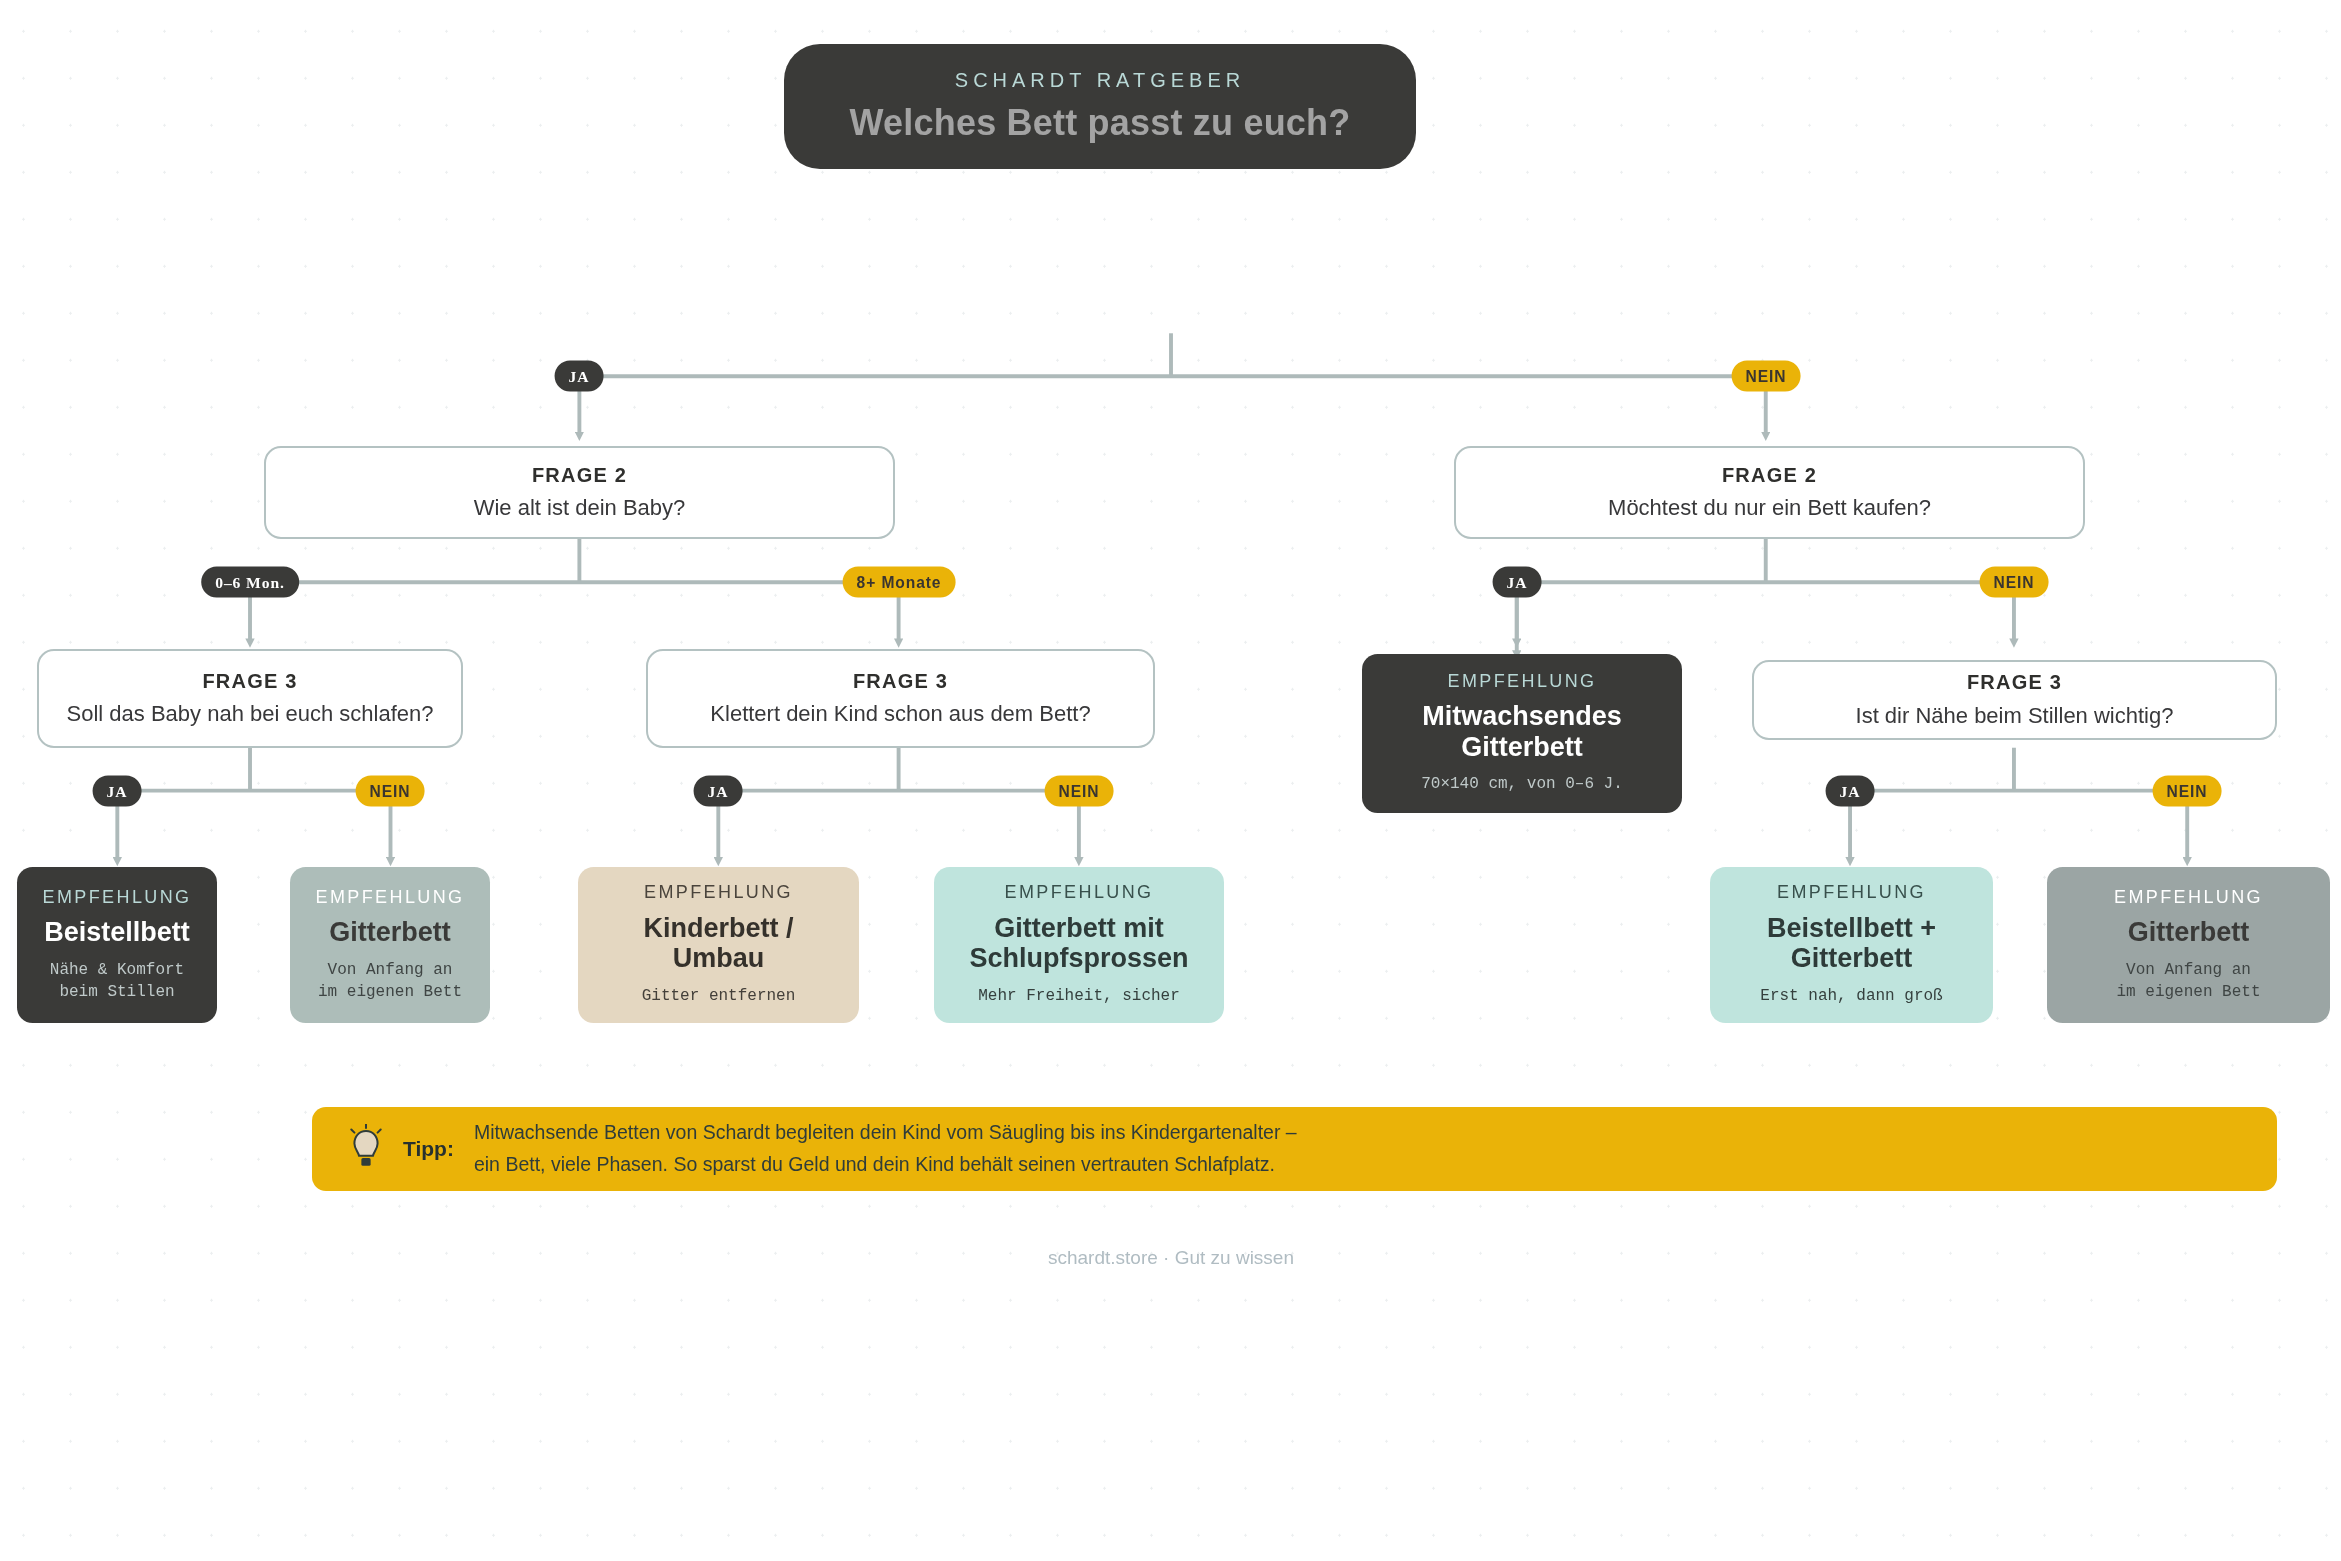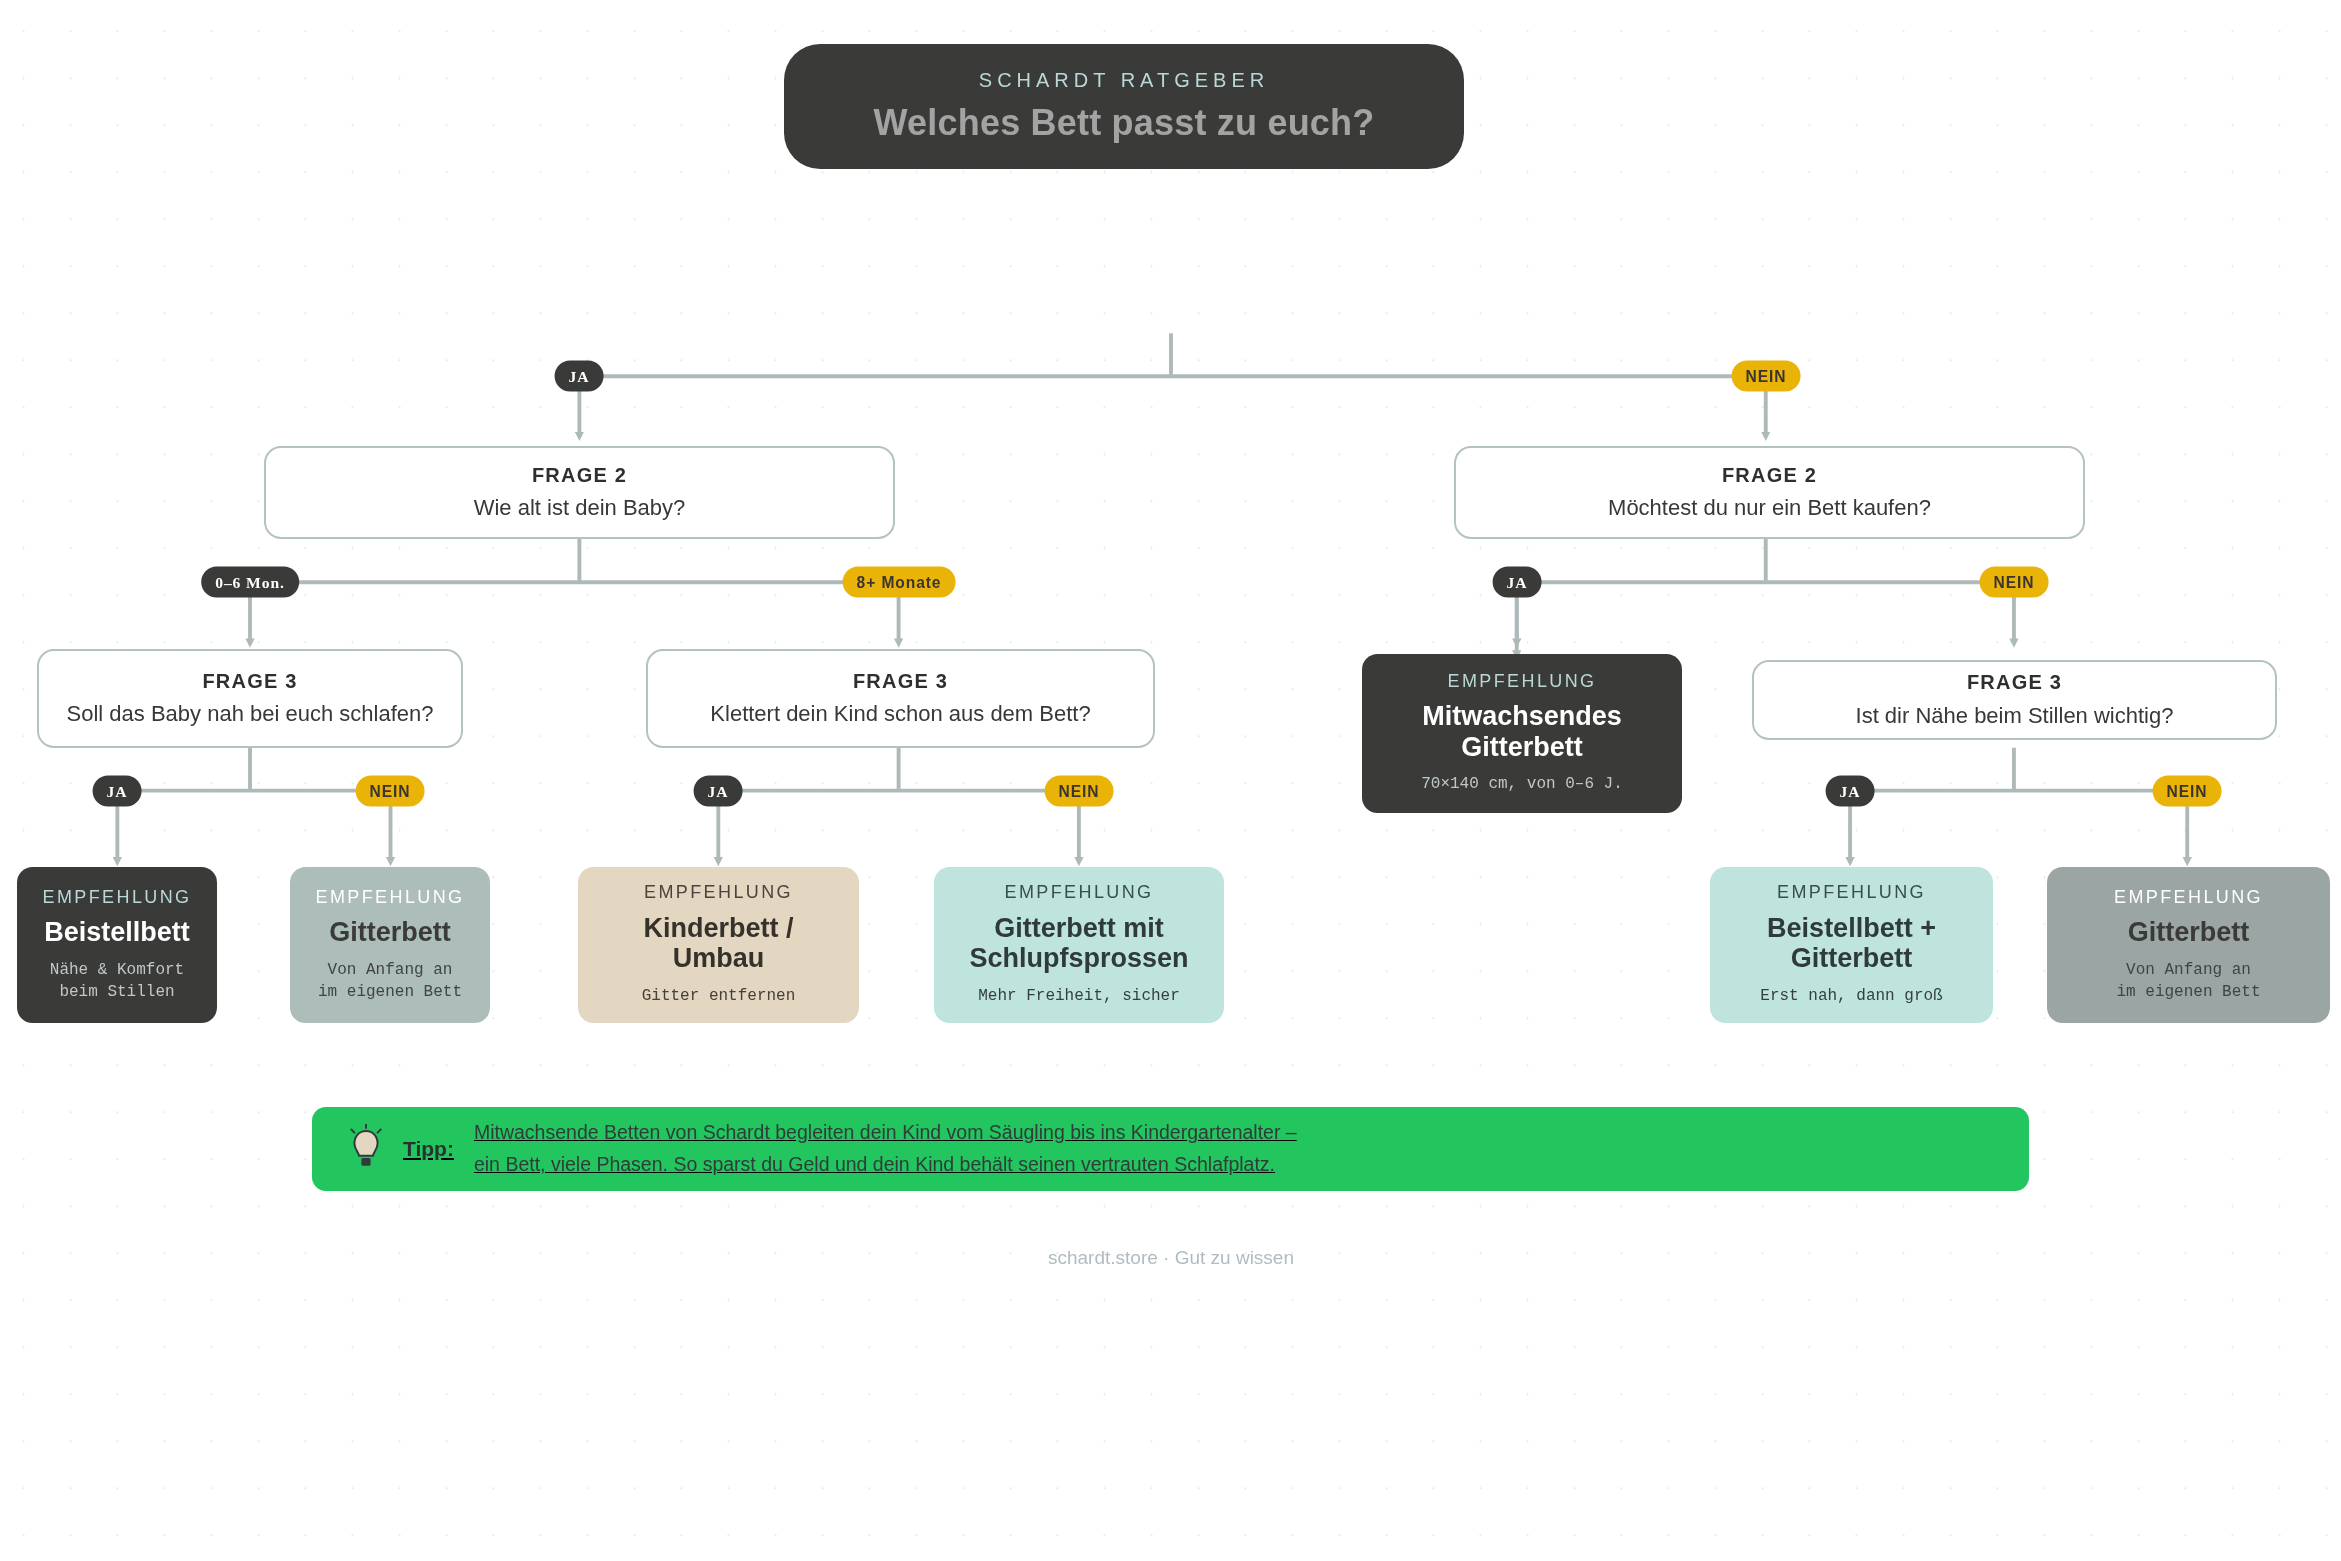--- a/index.html
+++ b/index.html
@@ -28,21 +28,21 @@
     width: 2342px;
     height: 1561px;
     pointer-events: none;
   }
 
   
   .header {
     position: absolute;
     left: 784px;
     top: 44px;
-    width: 680px;
+    width: 632px;
     height: 125px;
     background: #3a3a38;
     border-radius: 36px;
     display: flex;
     flex-direction: column;
     align-items: center;
     justify-content: center;
   }
   .header-eyebrow {
     font-size: 20px;
@@ -163,29 +163,28 @@
   .card.mint            { background: #bfe4dd; }
   .card.mint .card-eyebrow { color: #38504c; }
   .card.mint .card-title   { color: #2e3b39; }
   .card.mint .card-sub     { color: #35403e; }
 
   
   .tip {
     position: absolute;
     left: 312px;
     top: 1107px;
-    width: 1717px;
+    width: 1965px;
     height: 84px;
-    background: #22c55e;
+    background: #eab308;
     border-radius: 14px;
     display: flex;
     align-items: center;
     padding: 0 37px;
     box-sizing: border-box;
-    text-decoration: underline;
   }
   .bulb {
     flex: 0 0 auto;
     margin-right: 20px;
     margin-top: -1.6px;
   }
   .tip-body {
     display: block;
     font-size: 19.5px;
     color: #2f3c3a;

